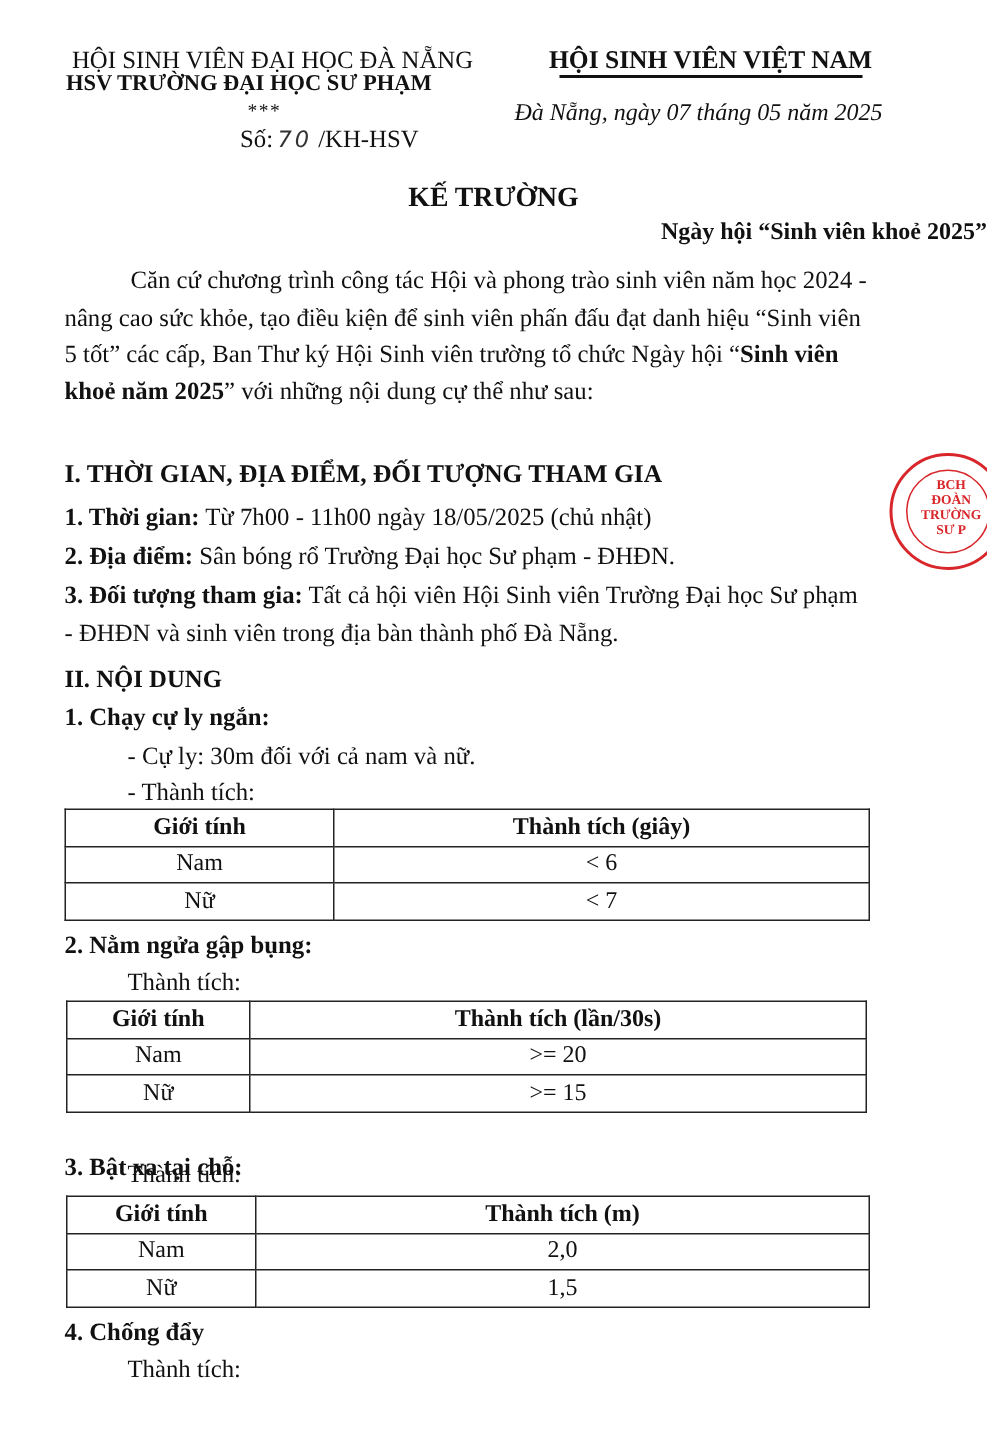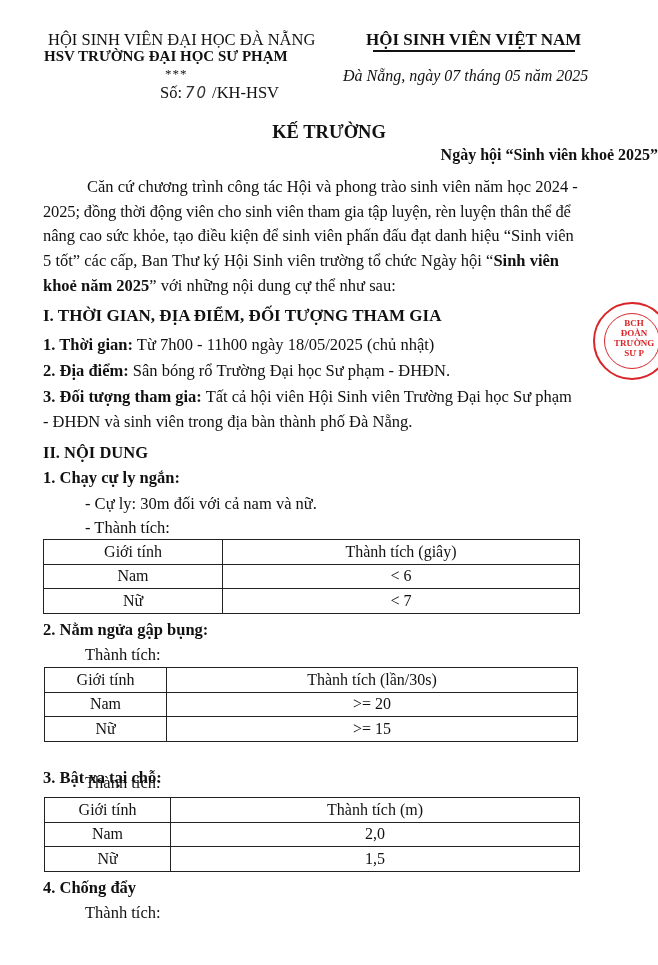--- a/index.html
+++ b/index.html
@@ -30,21 +30,21 @@
     .h1 { position: absolute; left: 43px; font-size: 17px; font-weight: bold; white-space: nowrap; }
     .h2 { position: absolute; left: 43px; font-size: 16.5px; font-weight: bold; white-space: nowrap; }
     .line { position: absolute; font-size: 16.5px; white-space: nowrap; }
 
     
     table.res { position: absolute; border-collapse: collapse; font-size: 16px; }
     table.res td, table.res th {
       border: 1.3px solid #222; text-align: center; padding: 0; height: 23.5px;
       font-weight: normal; line-height: 22px;
     }
-    table.res th { font-weight: normal; }
+    table.res th { font-weight: bold; }
 
     
     #stamp {
       position: absolute; left: 593px; top: 302px; width: 78px; height: 78px;
       border-radius: 50%; border: 2.5px solid #d8262a; box-sizing: border-box;
     }
     #stamp-inner {
       position: absolute; left: 9px; top: 9px; width: 56px; height: 56px;
       border-radius: 50%; border: 1.5px solid #d8262a; box-sizing: border-box;
     }
@@ -65,21 +65,20 @@
 
 <div class="abs" id="hdr-right-1">HỘI SINH VIÊN VIỆT NAM</div>
 <div id="hdr-underline"></div>
 <div class="abs" id="hdr-date">Đà Nẵng, ngày 07 tháng 05 năm 2025</div>
 
 <div class="abs" id="title">KẾ TRƯỜNG</div>
 <div class="abs" id="subtitle">Ngày hội “Sinh viên khoẻ 2025”</div>
 
 <div class="para" id="intro">
   <div style="padding-left:44px">Căn cứ chương trình công tác Hội và phong trào sinh viên năm học 2024 -</div>
-  <div style="letter-spacing:-0.15px">2025; đồng thời động viên cho sinh viên tham gia tập luyện, rèn luyện thân thể để</div>
   <div>nâng cao sức khỏe, tạo điều kiện để sinh viên phấn đấu đạt danh hiệu “Sinh viên</div>
   <div><span>5 tốt” các cấp, Ban Thư ký Hội Sinh viên trường tổ chức Ngày hội “</span><span class="b">Sinh viên</span></div>
   <div><span class="b">khoẻ năm 2025</span><span>” với những nội dung cự thể như sau:</span></div>
 </div>
 
 <div class="h1" style="top:306px">I. THỜI GIAN, ĐỊA ĐIỂM, ĐỐI TƯỢNG THAM GIA</div>
 <div class="line" style="left:43px; top:335px"><span class="b">1. Thời gian:</span><span> Từ 7h00 - 11h00 ngày 18/05/2025 (chủ nhật)</span></div>
 <div class="line" style="left:43px; top:361px"><span class="b">2. Địa điểm:</span><span> Sân bóng rổ Trường Đại học Sư phạm - ĐHĐN.</span></div>
 <div class="line" style="left:43px; top:387px"><span class="b">3. Đối tượng tham gia:</span><span> Tất cả hội viên Hội Sinh viên Trường Đại học Sư phạm</span></div>
 <div class="line" style="left:43px; top:412px">- ĐHĐN và sinh viên trong địa bàn thành phố Đà Nẵng.</div>

